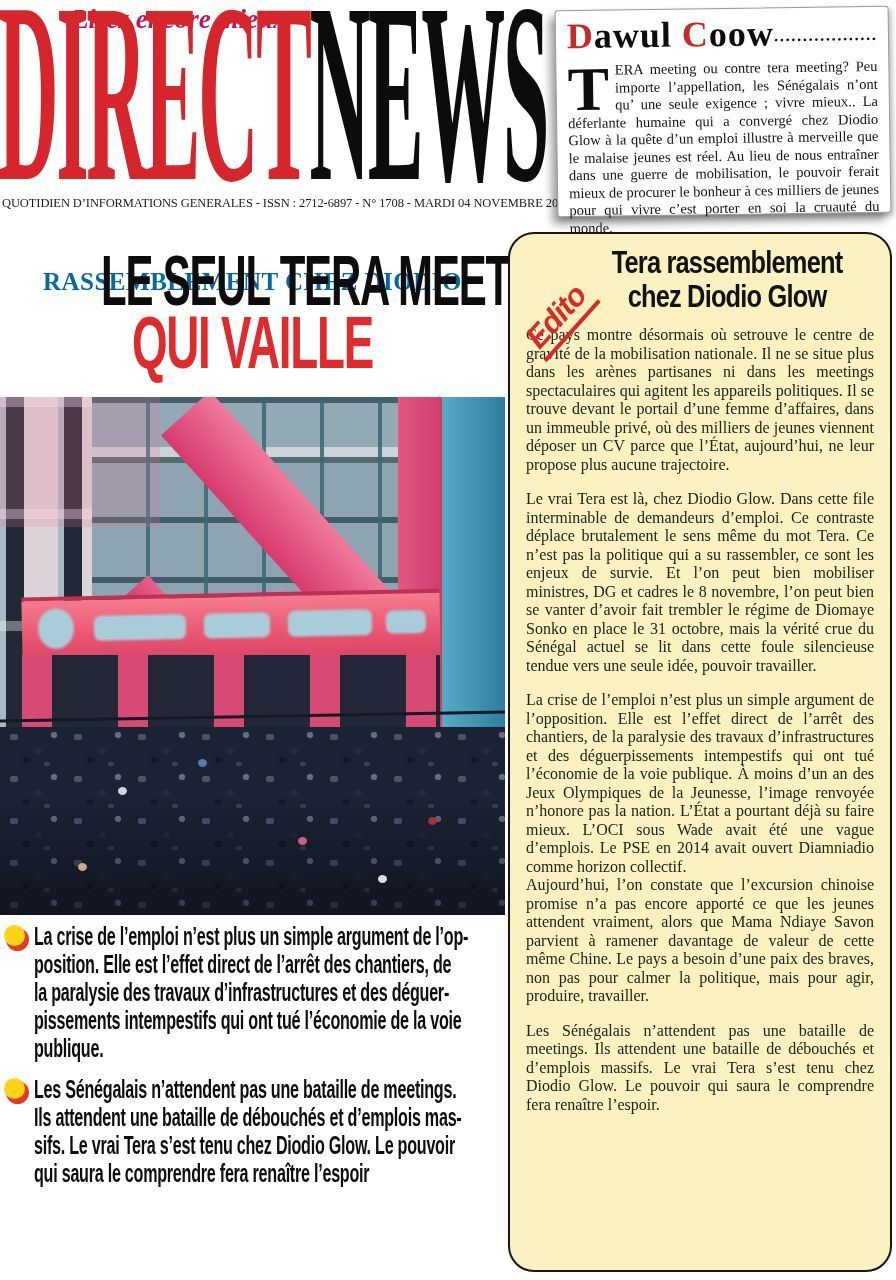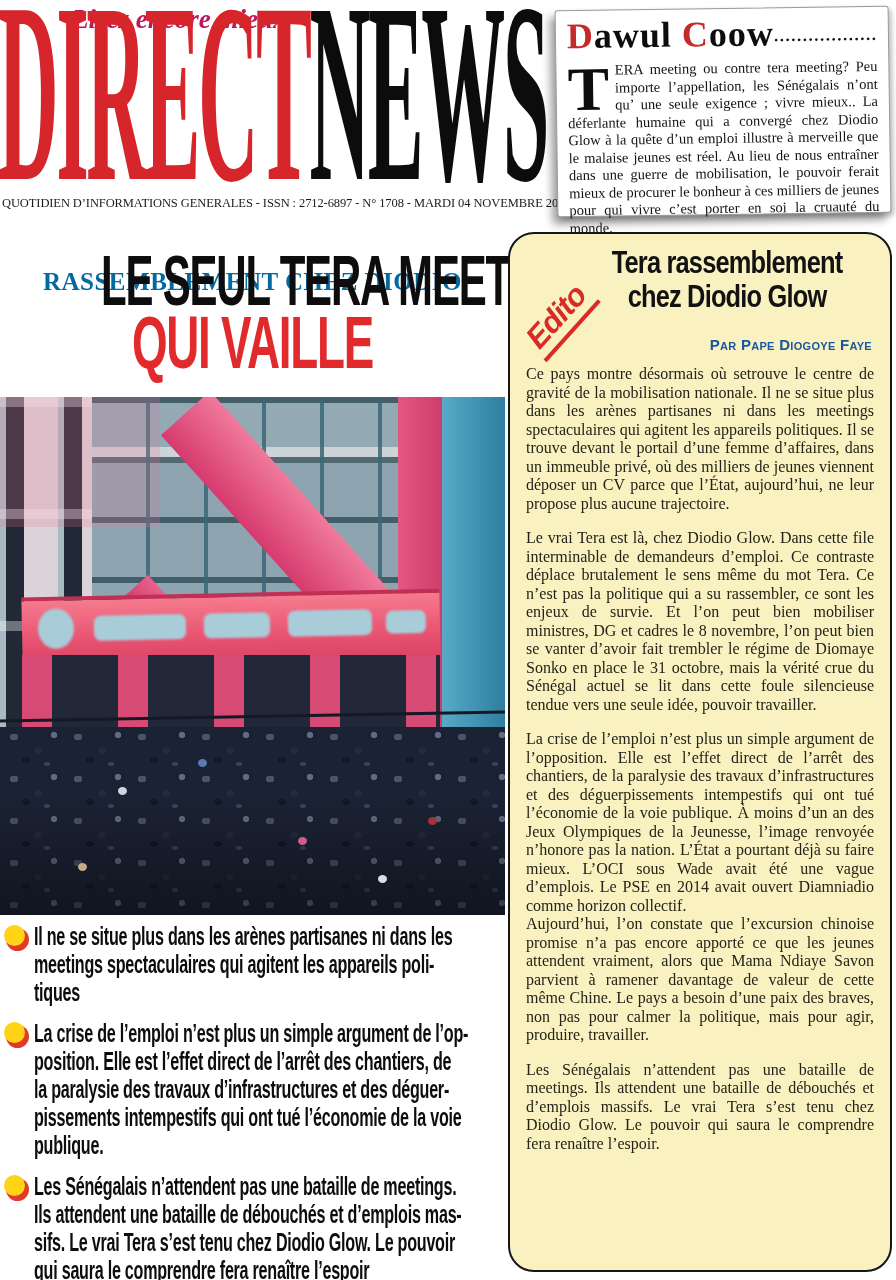--- a/index.html
+++ b/index.html
@@ -176,29 +176,20 @@
       <div class="spk spk5"></div>
       <div class="spk spk6"></div>
     </figure>
 
     <ul class="bullets">
       <li>
         <span class="b-icon">
             <i class="b-red"></i>
             <i class="b-yellow"></i>
           </span>
-        <span class="b-text">Il ne se situe plus dans les arènes partisanes ni dans les
-meetings spectaculaires qui agitent les appareils poli-
-tiques</span>
-      </li>
-      <li>
-        <span class="b-icon">
-            <i class="b-red"></i>
-            <i class="b-yellow"></i>
-          </span>
         <span class="b-text">La crise de l’emploi n’est plus un simple argument de l’op-
 position. Elle est l’effet direct de l’arrêt des chantiers, de
 la paralysie des travaux d’infrastructures et des déguer-
 pissements intempestifs qui ont tué l’économie de la voie
 publique.</span>
       </li>
       <li>
         <span class="b-icon">
             <i class="b-red"></i>
             <i class="b-yellow"></i>
@@ -207,21 +198,20 @@
 Ils attendent une bataille de débouchés et d’emplois mas-
 sifs. Le vrai Tera s’est tenu chez Diodio Glow. Le pouvoir
 qui saura le comprendre fera renaître  l’espoir</span>
       </li>
     </ul>
   </section>
 
   <section class="edito">
     <div class="edito-label">Edito</div>
     <h2 class="edito-title" style="margin-top:0;">Tera rassemblement chez Diodio Glow</h2>
-    <div class="edito-byline">Par Pape Diogoye Faye</div>
     <div class="edito-body">
       <p>Ce pays montre désormais où setrouve le centre de gravité de la mobilisation nationale. Il ne se situe plus dans les arènes partisanes ni dans les meetings spectaculaires qui agitent les appareils politiques. Il se trouve devant le portail d’une femme d’affaires, dans un immeuble privé, où des milliers de jeunes viennent déposer un CV parce que l’État, aujourd’hui, ne leur propose plus aucune trajectoire.</p>
       <p>Le vrai Tera est là, chez Diodio Glow. Dans cette file interminable de demandeurs d’emploi. Ce contraste déplace brutalement le sens même du mot Tera. Ce n’est pas la politique qui a su rassembler, ce sont les enjeux de survie. Et l’on peut bien mobiliser ministres, DG et cadres le 8 novembre, l’on peut bien se vanter d’avoir fait trembler le régime de Diomaye Sonko en place le 31 octobre, mais la vérité crue du Sénégal actuel se lit dans cette foule silencieuse tendue vers une seule idée, pouvoir travailler.</p>
       <p class="tight">La crise de l’emploi n’est plus un simple argument de l’opposition. Elle est l’effet direct de l’arrêt des chantiers, de la paralysie des travaux d’infrastructures et des déguerpissements intempestifs qui ont tué l’économie de la voie publique. À moins d’un an des Jeux Olympiques de la Jeunesse, l’image renvoyée n’honore pas la nation. L’État a pourtant déjà su faire mieux. L’OCI sous Wade avait été une vague d’emplois. Le PSE en 2014 avait ouvert Diamniadio comme horizon collectif.</p>
       <p>Aujourd’hui, l’on constate que l’excursion chinoise promise n’a pas encore apporté ce que les jeunes attendent vraiment, alors que  Mama Ndiaye Savon parvient à ramener davantage de valeur de cette même Chine.  Le pays a besoin d’une paix des braves, non pas pour calmer la politique, mais pour agir, produire, travailler.</p>
       <p class="tight">Les Sénégalais n’attendent pas une bataille de meetings. Ils attendent une bataille de débouchés et d’emplois massifs. Le vrai Tera s’est tenu chez Diodio Glow. Le pouvoir qui saura le comprendre fera renaître l’espoir.</p>
     </div>
 
   </section>
 

